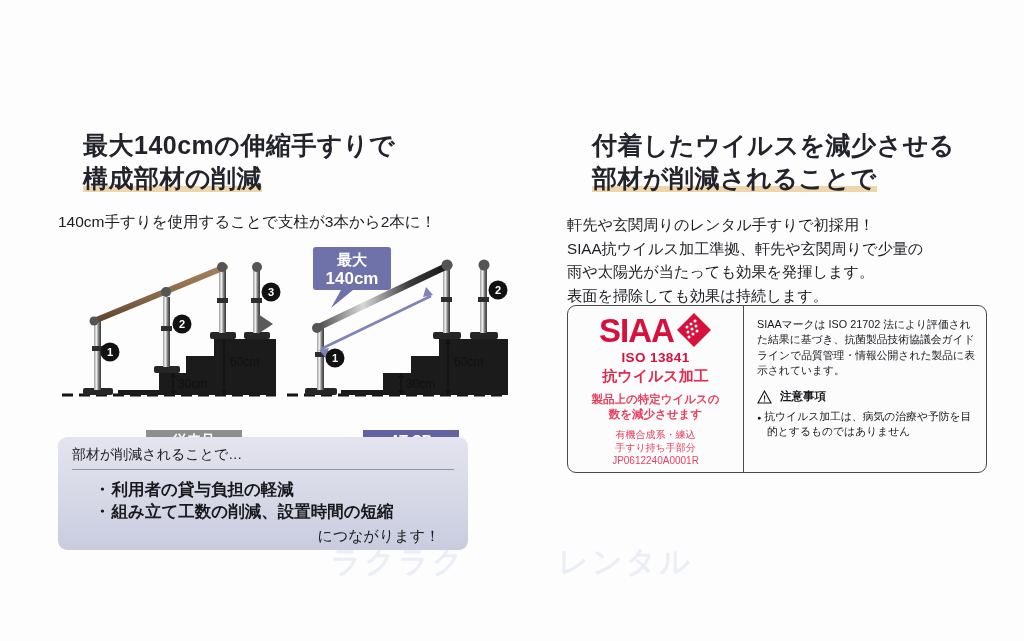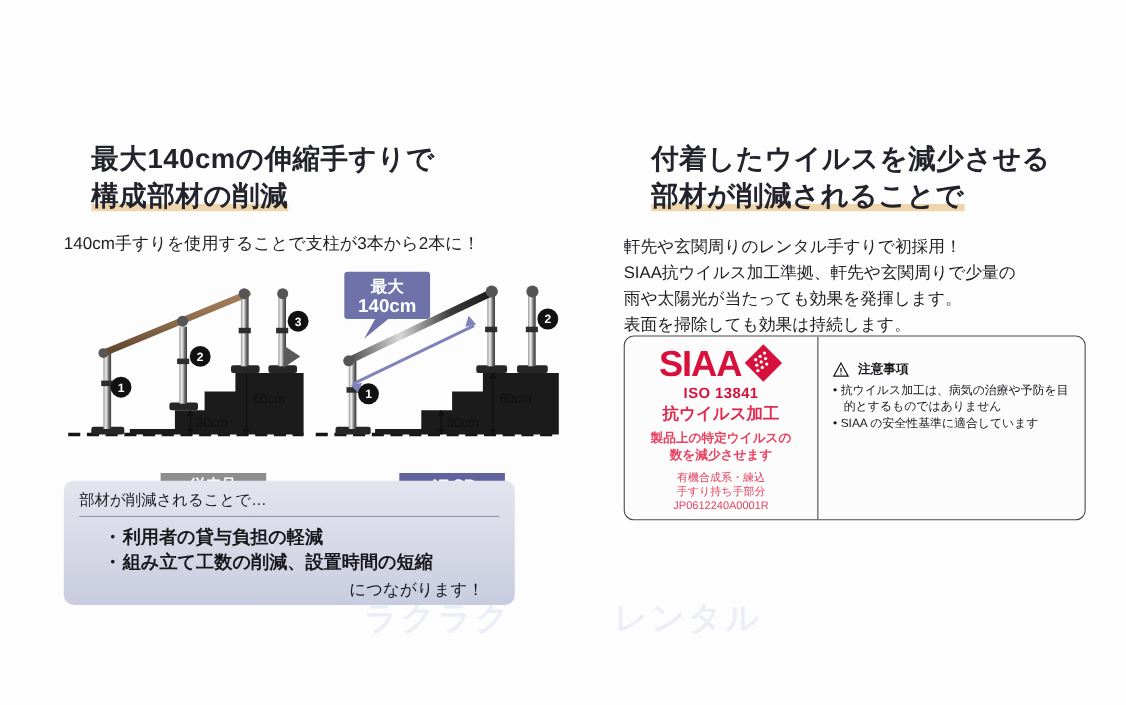--- a/index.html
+++ b/index.html
@@ -467,30 +467,30 @@
         <div>数を減少させます</div>
       </div>
       <div class="siaa-code">
         <div>有機合成系・練込</div>
         <div>手すり持ち手部分</div>
         <div>JP0612240A0001R</div>
       </div>
     </div>
 
     <div class="siaa-right">
+      <div class="siaa-note">SIAAマークは ISO 21702 法により評価された結果に基づき、抗菌製品技術協議会ガイドラインで品質管理・情報公開された製品に表示されています。</div>
 
       <div class="siaa-caution-head">
         <svg width="15" height="14" viewBox="0 0 15 14">
           <path d="M7.5,1 L14,13 L1,13 Z" fill="none" stroke="#17171c" stroke-width="1.1"></path>
           <rect x="7" y="5.5" width="1.1" height="4" fill="#17171c"></rect>
           <rect x="7" y="10.5" width="1.1" height="1.1" fill="#17171c"></rect>
         </svg>
         <span class="siaa-caution-label">注意事項</span>
       </div>
 
       <ul class="siaa-bullets">
         <li>抗ウイルス加工は、病気の治療や予防を目的とするものではありません</li>
-        <li>SIAA の安全性基準に適合しています</li>
       </ul>
     </div>
   </div>
 
 </div>
 
 </body></html>

